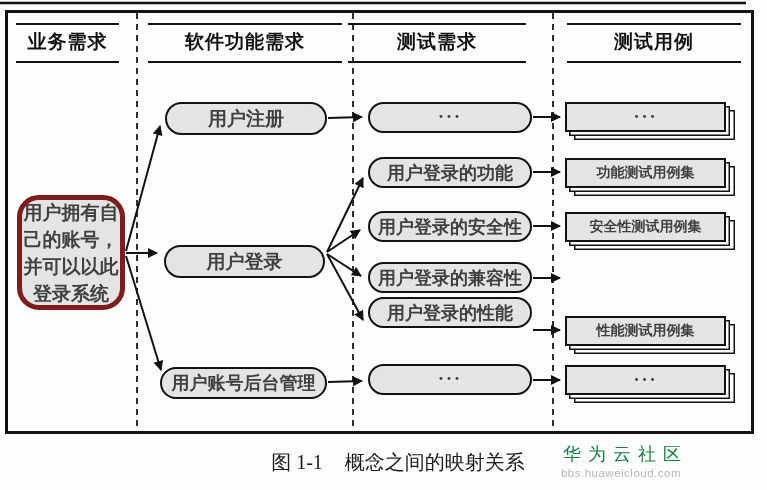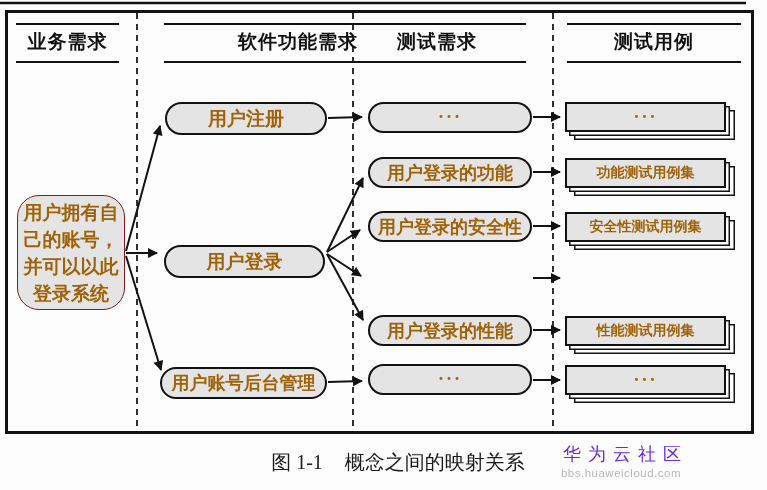--- a/index.html
+++ b/index.html
@@ -16,63 +16,63 @@
     border:3px solid #121212;box-sizing:border-box;background:transparent;
   }
   
   .col-header{
     position:absolute;top:23px;box-sizing:border-box;
     border-top:2px solid #121212;border-bottom:2px solid #121212;
     padding:4px 0 6px;text-align:center;
     font-size:19px;font-weight:bold;letter-spacing:1px;white-space:nowrap;
   }
   .ch1{left:16px;width:103px;}
-  .ch2{left:164px;width:194px;text-align:right;}
+  .ch2{left:148px;width:194px;}
   .ch3{left:348px;width:178px;}
   .ch4{left:567px;width:174px;}
   
   .node{
     position:absolute;box-sizing:border-box;background:#e4e4e4;
     display:flex;align-items:center;justify-content:center;
-    font-weight:bold;color:#a16207;white-space:nowrap;
+    font-weight:bold;color:#404040;white-space:nowrap;
   }
   
   .biz{
     left:17px;top:195px;width:108px;height:115px;
-    border:1px solid #7f1d1d;border-radius:22px;
+    border:5px solid #7f1d1d;border-radius:22px;
     font-size:19px;line-height:27px;white-space:pre-line;text-align:center;
   }
   
   .pill{border:2.5px solid #121212;border-radius:17px;font-size:19px;}
   .sw1{left:165px;top:102px;width:162px;height:33px;}
   .sw2{left:164px;top:245px;width:161px;height:33px;text-align:center;}
   .sw3{left:160px;top:367px;width:167px;height:32px;font-size:18px;}
   .tr{left:368px;width:164px;height:31px;font-size:18px;border:2.5px solid #121212;border-radius:16px;}
-  .tr1{top:102px;}.tr2{top:157px;}.tr3{top:211px;}.tr4{top:262px;}.tr5{top:315px;}.tr6{top:364px;}
+  .tr1{top:102px;}.tr2{top:157px;}.tr3{top:211px;}.tr4{top:262px;}.tr5{top:297px;}.tr6{top:364px;}
   
   .tc{
     left:565px;width:161px;height:30px;font-size:14px;
     border:2px solid #121212;
     box-shadow:4px 4px 0 -1.5px #ffffff,4px 4px 0 0 #121212,
                9px 8px 0 -1.5px #ffffff,9px 8px 0 0 #121212;
   }
   .tc1{top:102px;}.tc2{top:158px;}.tc3{top:212px;}.tc4{top:263px;}.tc5{top:316px;}.tc6{top:365px;}
   .ellip{letter-spacing:2px;font-size:18px;}
   
   svg.overlay{position:absolute;left:0;top:0;width:767px;height:490px;pointer-events:none;}
   
   .caption{
     position:absolute;left:0;top:449px;width:760px;text-align:center;
     font-size:20px;color:#1c1c1c;white-space:nowrap;padding-left:18px;
   }
   .caption .gap{display:inline-block;width:22px;}
   
   .watermark{position:absolute;right:10px;top:442px;text-align:right;
     font-family:"Liberation Sans","DejaVu Sans",sans-serif;}
-  .wm1{font-size:18px;color:#6d28d9;letter-spacing:7px;margin-right:-7px;font-weight:500;white-space:nowrap;}
+  .wm1{font-size:18px;color:#15803d;letter-spacing:7px;margin-right:-7px;font-weight:500;white-space:nowrap;}
   .wm2{font-size:11.5px;color:#b6b6b6;letter-spacing:0.5px;margin-top:1px;}
 </style>
 </head>
 <body>
 
 <div class="stage">
 
   <svg class="overlay" viewBox="0 0 767 490" xmlns="http://www.w3.org/2000/svg">
     <defs>
       <marker id="arr" viewBox="0 0 10 10" refX="9" refY="5" markerUnits="userSpaceOnUse" markerWidth="11" markerHeight="10" orient="auto">
@@ -119,20 +119,21 @@
 并可以以此
 登录系统</div>
 
   <div class="node pill sw1">用户注册</div>
   <div class="node pill sw2">用户登录</div>
   <div class="node pill sw3">用户账号后台管理</div>
 
   <div class="node tr tr1 ellip">···</div>
   <div class="node tr tr2">用户登录的功能</div>
   <div class="node tr tr3">用户登录的安全性</div>
+  <div class="node tr tr4">用户登录的兼容性</div>
   <div class="node tr tr5">用户登录的性能</div>
   <div class="node tr tr6 ellip">···</div>
 
   <div class="node tc tc1 ellip">···</div>
   <div class="node tc tc2">功能测试用例集</div>
   <div class="node tc tc3">安全性测试用例集</div>
   <div class="node tc tc5">性能测试用例集</div>
   <div class="node tc tc6 ellip">···</div>
 
   <div class="caption">

